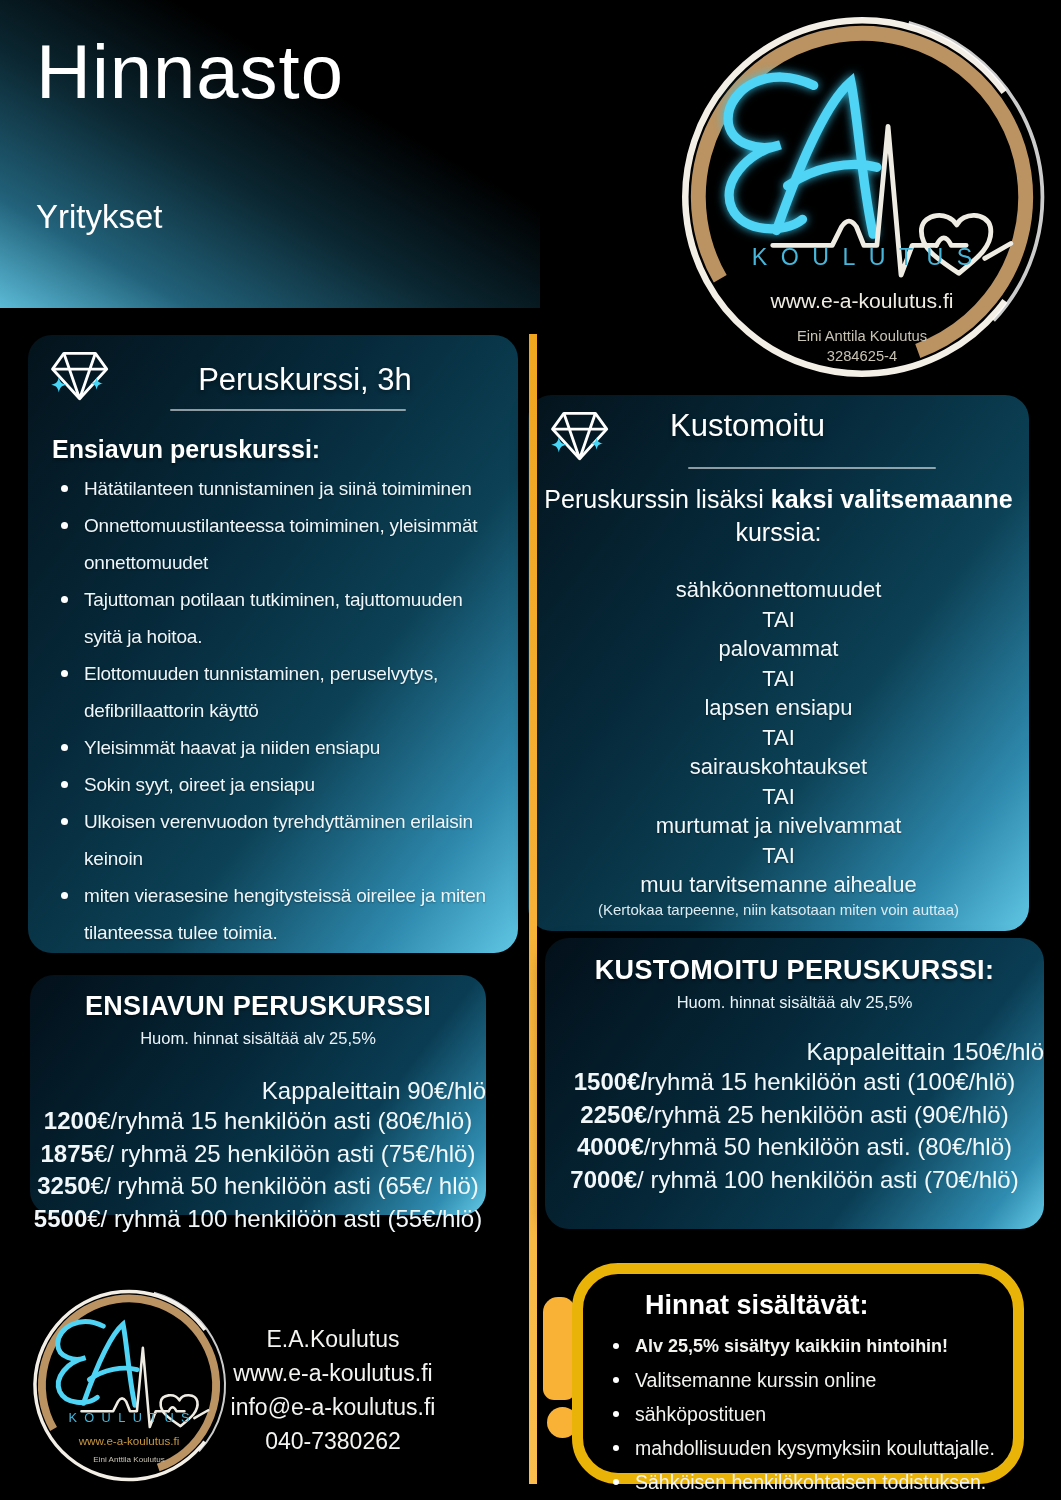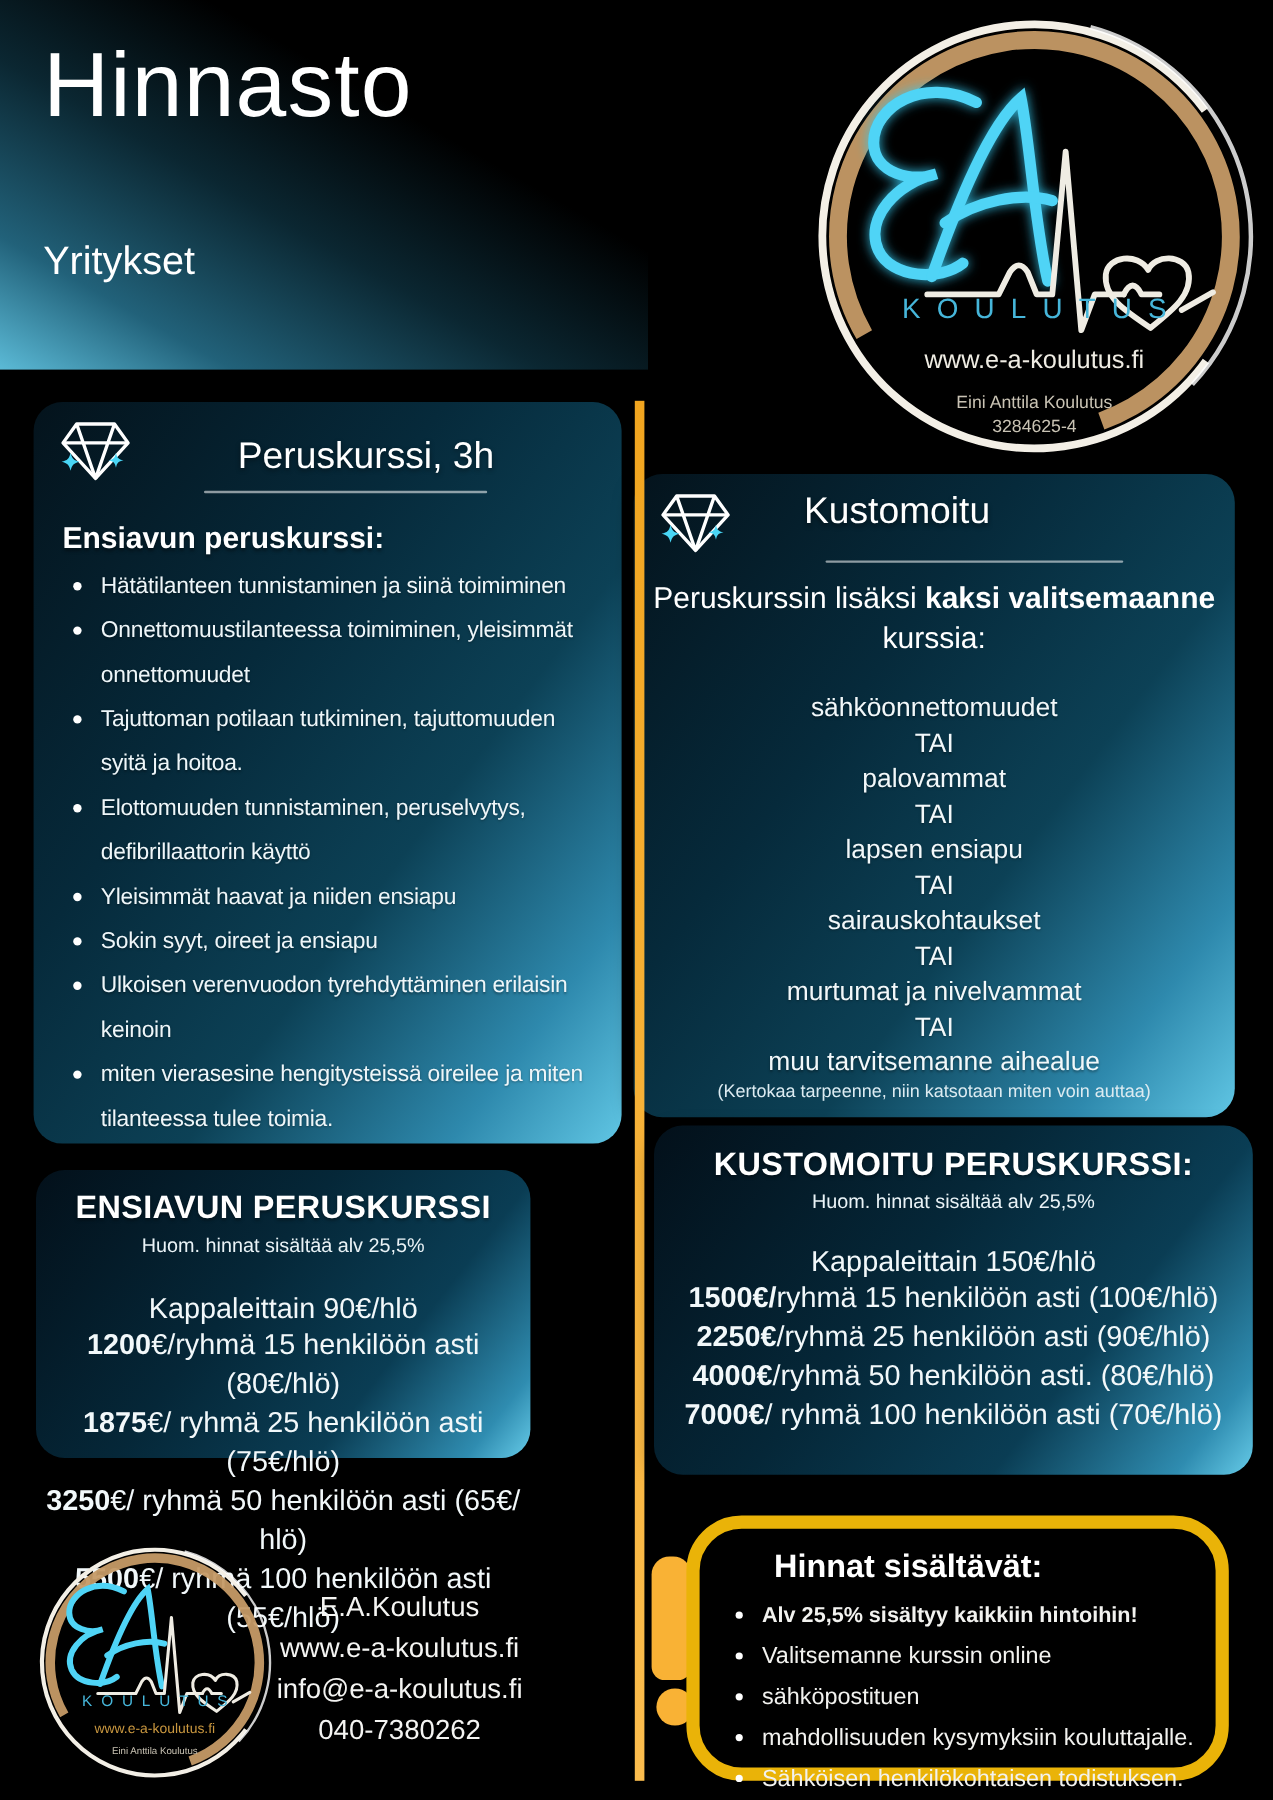--- a/index.html
+++ b/index.html
@@ -32,21 +32,21 @@
 
   
   .panel,.pricebox{
     position:absolute;border-radius:24px;
     background:linear-gradient(127deg,#04131c 0%,#062a3b 36%,#0c4156 62%,#2e89ad 85%,#60c6e4 100%);
     box-shadow:0 6px 16px rgba(0,0,0,.55);
   }
   .panel-left{left:28px;top:335px;width:490px;height:618px;}
   .panel-right{left:528px;top:395px;width:501px;height:536px;}
   .pricebox{background:linear-gradient(128deg,#03101a 0%,#052738 42%,#0a3d54 70%,#2f8cb0 91%,#66cbe8 100%);}
-  .pricebox-left{left:30px;top:975px;width:412px;height:240px;}
+  .pricebox-left{left:30px;top:975px;width:456px;height:240px;}
   .pricebox-right{left:545px;top:938px;width:499px;height:291px;}
 
   .panel-head{display:flex;align-items:flex-start;padding:8px 20px 0 18px;}
   .gem{width:66px;height:58px;flex:0 0 auto;margin-top:4px;}
   .panel-title{flex:1;text-align:center;font-size:31px;line-height:1.5;margin-top:14px;
     text-shadow:0 2px 4px rgba(0,0,0,.45);}
   .panel-right .panel-title{text-align:left;margin-left:58px;margin-top:0;}
   .rule{height:2px;background:rgba(255,255,255,.55);border-radius:1px;}
   .rule-left{width:236px;margin:4px 0 0 142px;}
   .rule-right{width:248px;margin:2px 0 0 160px;}
@@ -61,21 +61,21 @@
   .panel-right .body{text-align:center;padding:0 8px;}
   .intro{font-size:25px;line-height:33px;margin-top:14px;}
   .intro b{font-weight:700;}
   .options{margin-top:26px;font-size:22px;line-height:29.5px;color:#f2f8fa;text-shadow:0 1px 2px rgba(0,0,0,.35);}
   .opt-note{font-size:15px;color:#dcebf1;margin-top:1px;}
 
   
   .pricebox .inner{text-align:center;padding-top:16px;}
   .pb-title{font-size:27px;font-weight:700;letter-spacing:.3px;text-shadow:0 2px 3px rgba(0,0,0,.4);}
   .pb-sub{font-size:16.5px;margin-top:7px;color:#eaf3f7;}
-  .pb-unit{margin-top:29px;font-size:24px;color:#f2f8fa;}
+  .pb-unit{margin-top:29px;font-size:24px;color:#f2f8fa;text-align:right;}
   .pb-row{font-size:24px;line-height:32.5px;color:#f2f8fa;}
   .pb-row b{font-weight:700;}
   .pricebox-right .inner{padding-top:17px;}
   .pricebox-right .pb-unit{margin-top:26px;}
 
   
   .divider{position:absolute;left:529px;top:334px;width:8px;height:1150px;
     background:linear-gradient(#f1a51f,#fbbd4e);}
 
   

